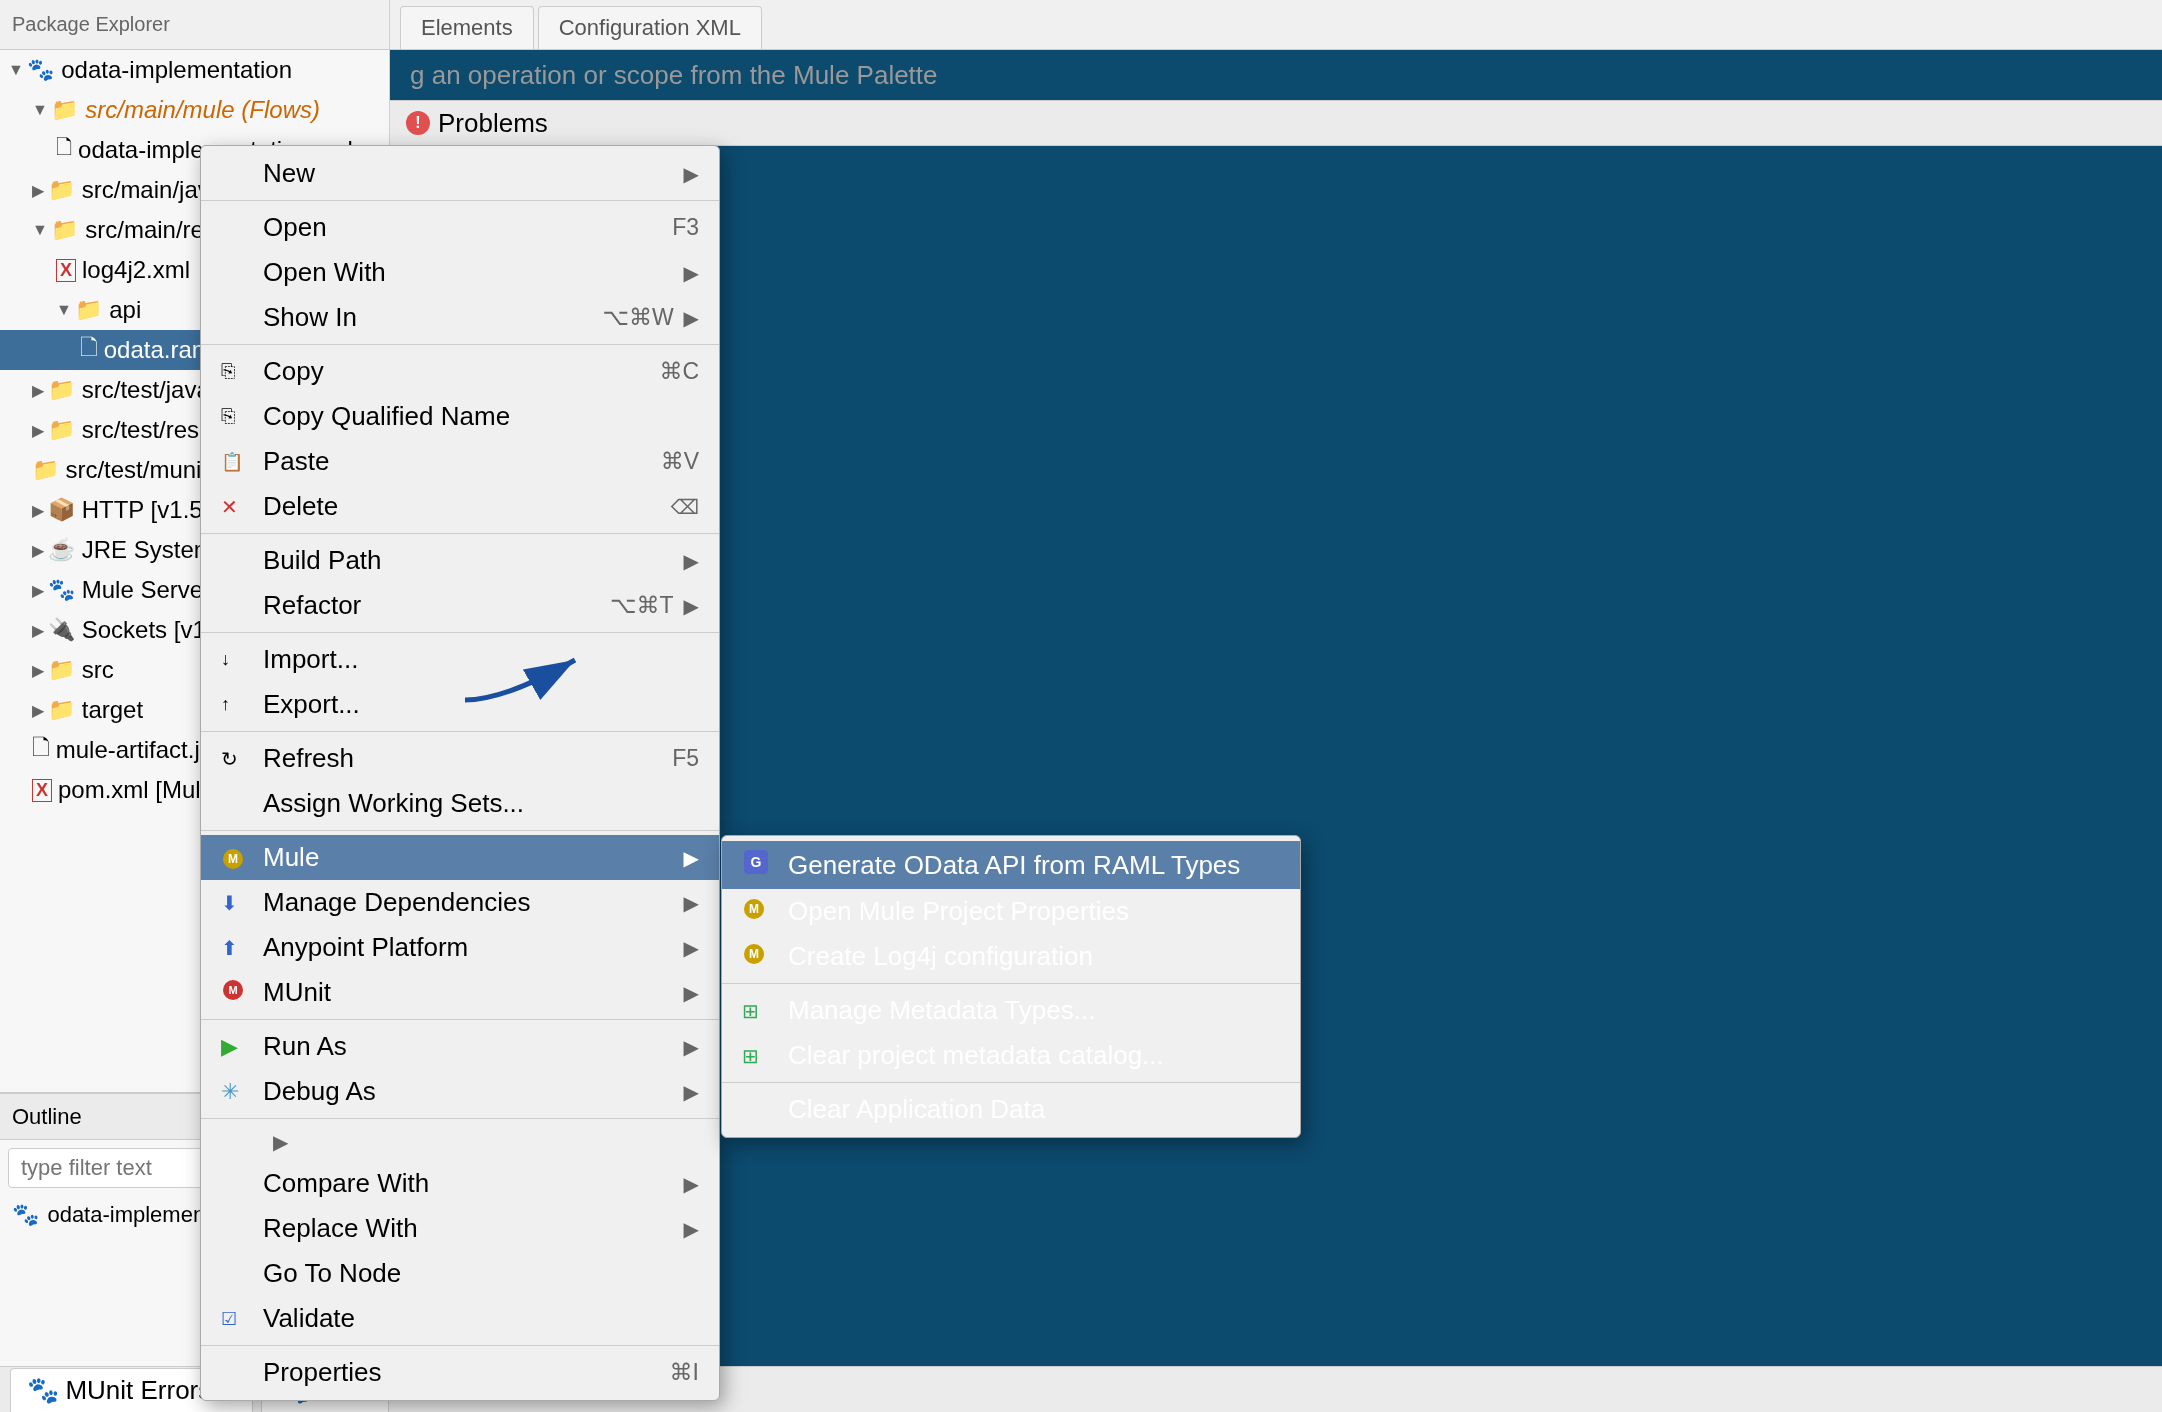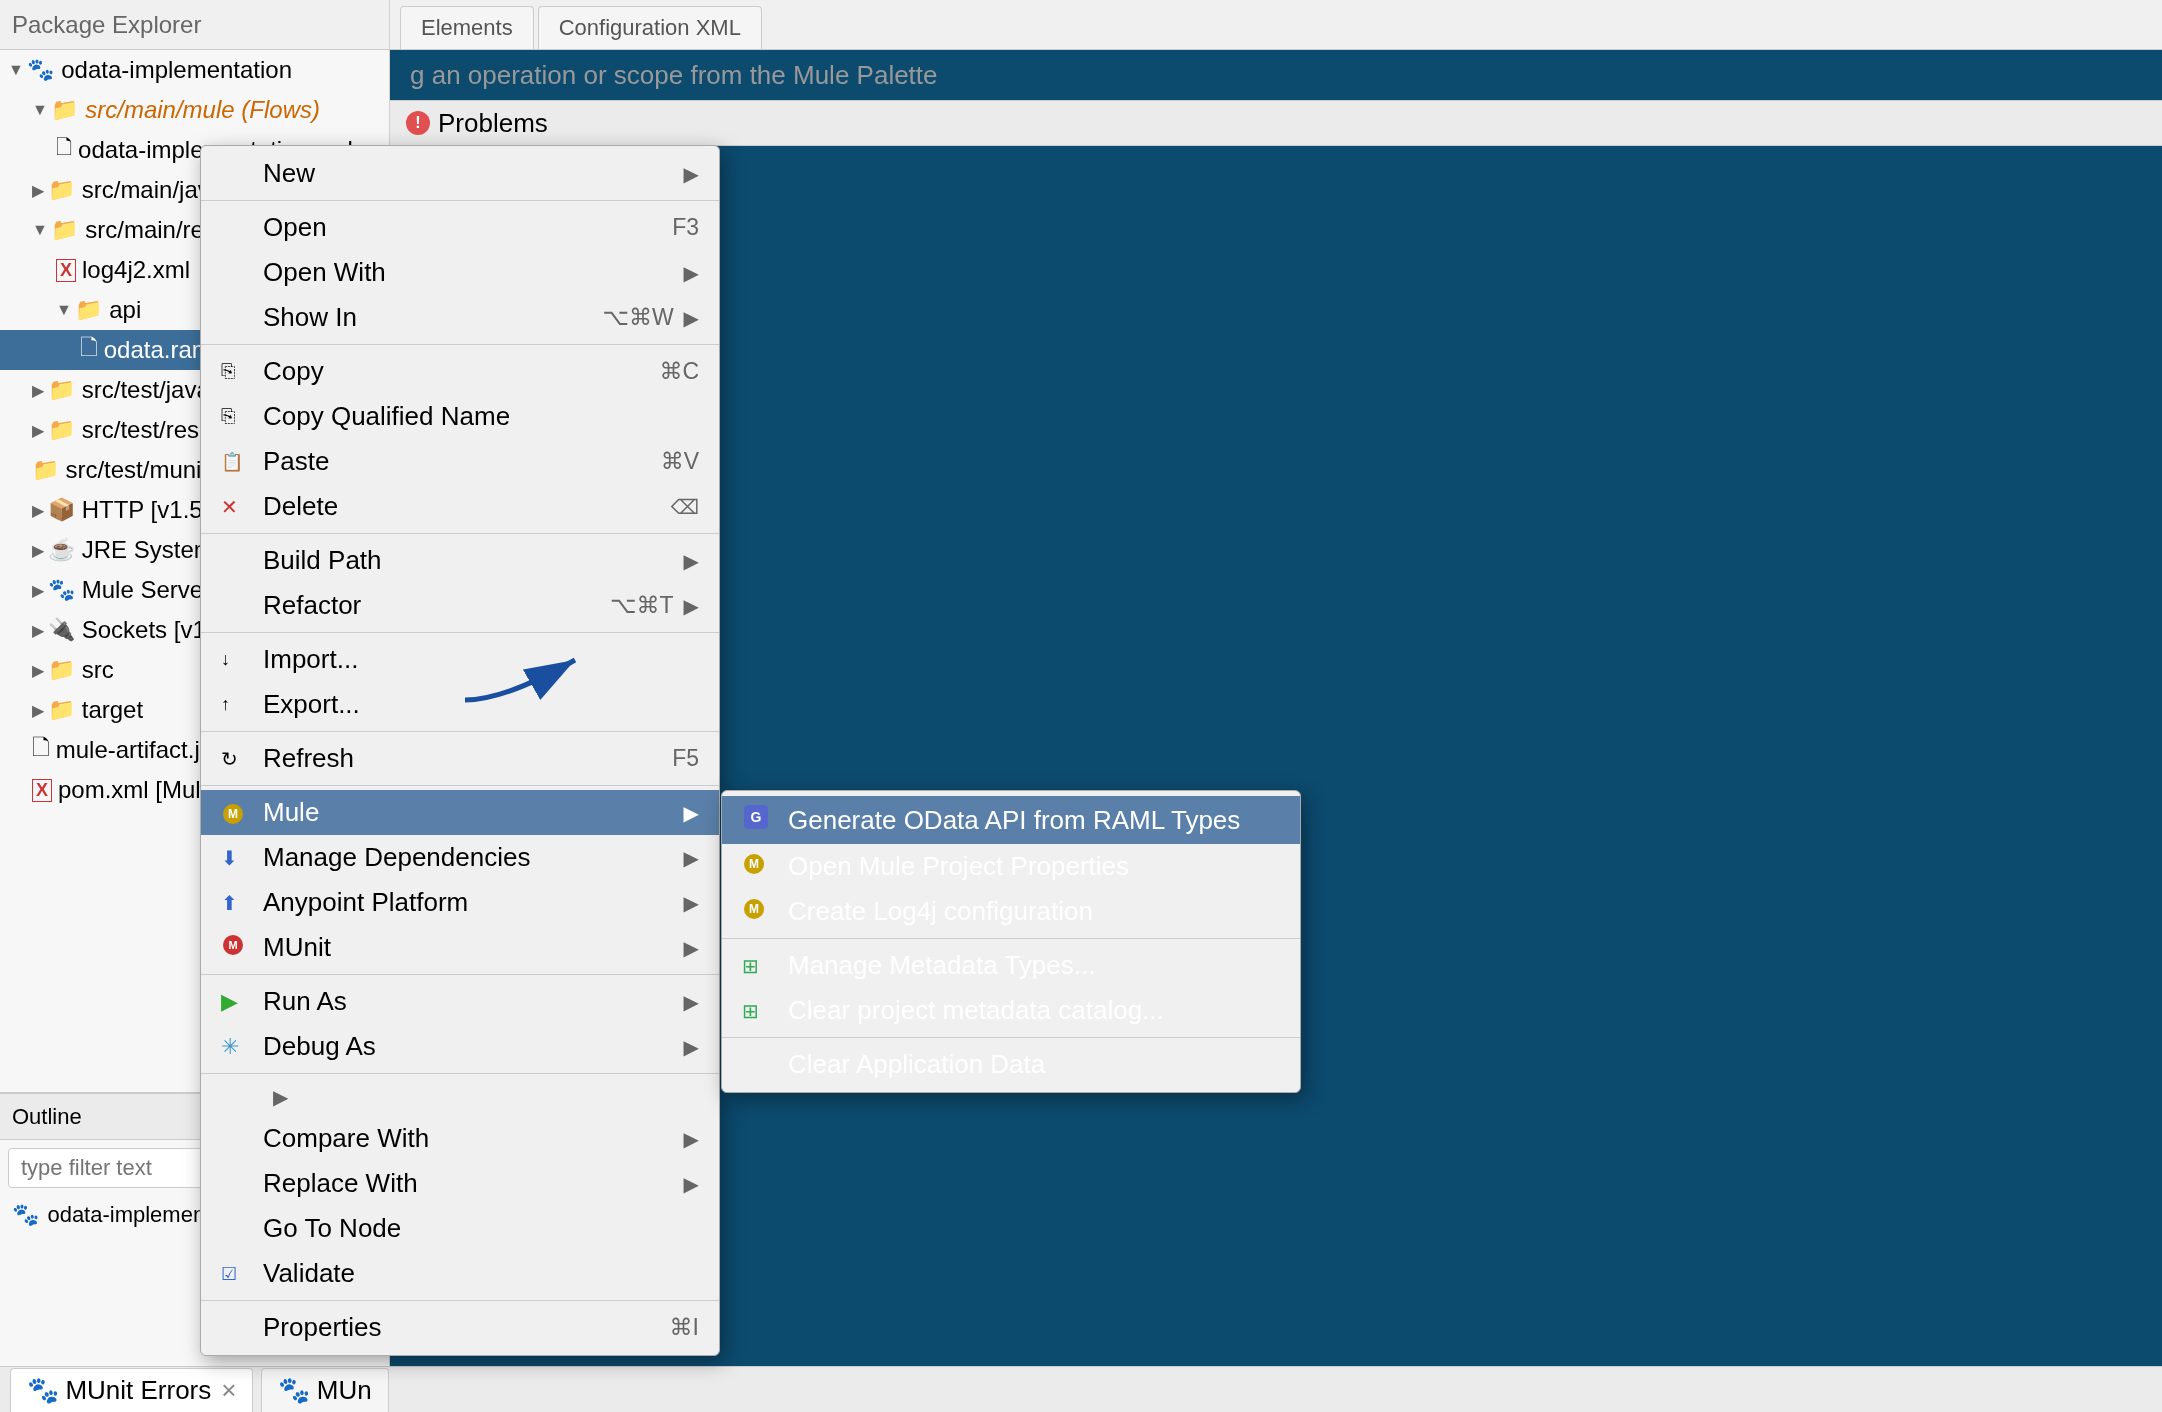--- a/index.html
+++ b/index.html
@@ -228,21 +228,21 @@
       font-size: 22px;
     }
   </style>
 </head>
 <body>
 
 <div class="ide-bg"></div>
 
 <div class="sidebar">
   <div class="sidebar-top-bar">
-    <span style="font-size:24px;color:#666;">Package Explorer</span>
+    <span style="font-size:20px;color:#666;">Package Explorer</span>
   </div>
 
   <div class="sidebar-item">
     <span class="indent" style="width:0px"></span>
     <span style="font-size:16px;color:#666;margin-right:4px;">▼</span>
     <span style="color:#c8a000;margin-right:6px;font-size:22px;">🐾</span>
     <span>odata-implementation</span>
   </div>
 
   <div class="sidebar-item">
@@ -500,20 +500,24 @@
   </div>
 
   <div class="menu-separator"></div>
 
   <div class="menu-item">
     <span class="icon-prefix" style="font-size:20px;">↻</span>
     <span class="menu-label">Refresh</span>
     <span class="shortcut">F5</span>
   </div>
 
+  <div class="menu-item">
+    <span class="icon-prefix"></span>
+    <span class="menu-label">Assign Working Sets...</span>
+  </div>
 
   <div class="menu-separator"></div>
 
   <div class="menu-item highlighted" style="position:relative;">
     <span class="icon-prefix">
       <svg width="24" height="24" viewBox="0 0 24 24" style="vertical-align:middle;">
         <circle cx="12" cy="12" r="10" fill="#c8a000"></circle>
         <text x="12" y="16" text-anchor="middle" font-size="12" fill="white" font-weight="bold">M</text>
       </svg>
     </span>

